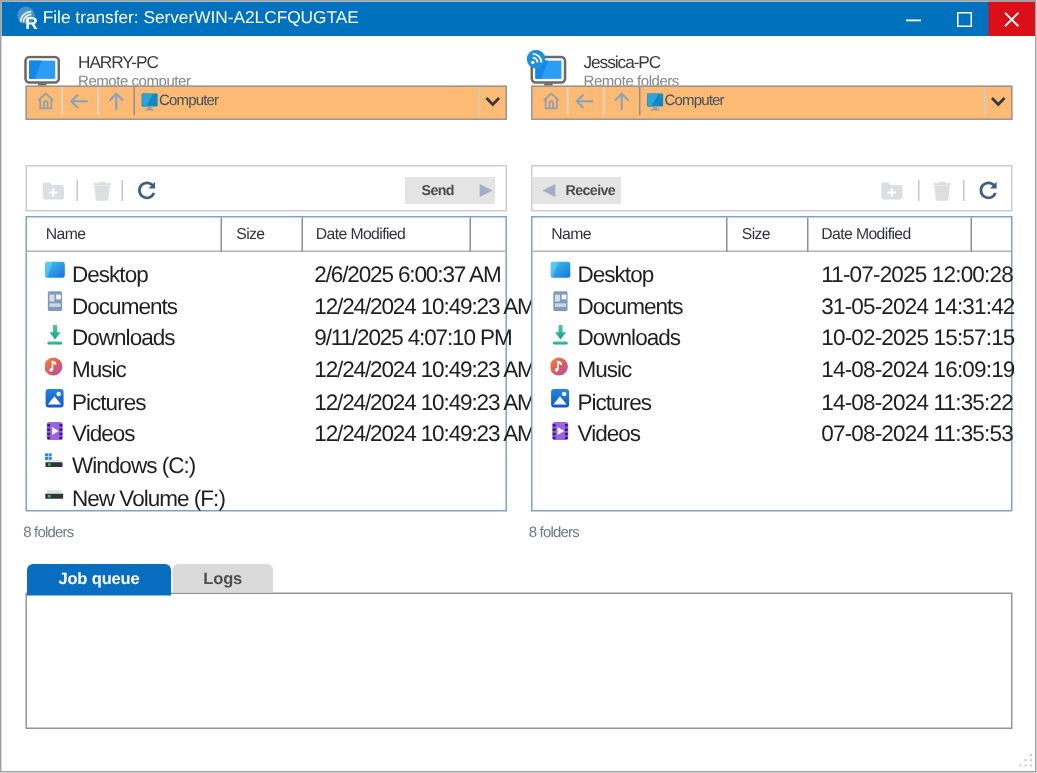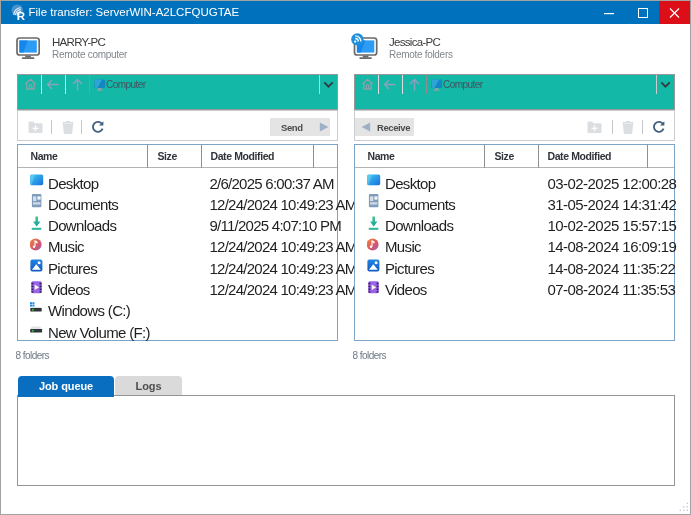--- a/index.html
+++ b/index.html
@@ -3,27 +3,27 @@
 *{margin:0;padding:0;box-sizing:border-box}
 html,body{width:691px;height:515px}
 body{font-family:"Liberation Sans",sans-serif;position:relative;background:#fff;overflow:hidden;border:1px solid #a2a2a2}
 .abs{position:absolute}
 .titlebar{position:absolute;left:0;top:0;width:689px;height:23px;background:#0071bc}
 .title-txt{position:absolute;left:27.5px;top:5px;color:#fff;font-size:11.5px;font-weight:normal;letter-spacing:0}
 .winbtn{position:absolute;top:0;height:23px;width:32px}
 .closebtn{position:absolute;top:0;right:0;width:31px;height:23px;background:#dc0f18}
 .hdr-name{font-size:11.5px;font-weight:normal;color:#3a3a3a;letter-spacing:-0.7px}
 .hdr-sub{font-size:10px;color:#82878d;letter-spacing:-0.3px}
-.navbar{position:absolute;top:73px;width:321px;height:36px;border:1px solid #979797;background:#14b8a6}
+.navbar{position:absolute;top:56px;width:321px;height:23px;border:1px solid #979797;background:#fdba74}
 .navcell{position:absolute;top:0;width:24px;height:19px;border-right:1px solid #dcdcdc}
 .toolbar{position:absolute;top:109px;width:321px;height:31px;border:1px solid #c9cdd2;background:#fff}
 .tsep{position:absolute;top:9px;width:1px;height:14px;background:#c6c6c6}
 .sendbtn{position:absolute;top:7px;height:18px;background:#e4e4e4;font-size:9.5px;font-weight:bold;color:#4b4b4b;letter-spacing:-0.4px}
 .flist{position:absolute;top:143px;width:321px;height:197px;border:1px solid #7da3c6;background:#fff}
-.fhead{position:absolute;left:0;top:0;right:0;height:23px;border-bottom:1px solid #b3b3b3;font-size:10.5px;font-weight:700;color:#30343a;letter-spacing:-0.4px}
+.fhead{position:absolute;left:0;top:0;right:0;height:23px;border-bottom:1px solid #b3b3b3;font-size:10.5px;font-weight:400;color:#30343a;letter-spacing:-0.4px}
 .hsep{position:absolute;top:0;width:1px;height:23px;background:#8f8f8f}
 .frow{position:absolute;left:0;right:1px;height:21.3px;font-size:15px;color:#1f1f1f;letter-spacing:-0.65px}
 .ficon{position:absolute;left:11.5px;top:2px;width:16px;height:16px}
 .fname{position:absolute;left:30px;top:5.5px;white-space:nowrap}
 .fdate{position:absolute;top:5.5px;white-space:nowrap;letter-spacing:-0.75px}
 .folders{position:absolute;top:349px;font-size:10px;color:#6e7a86;letter-spacing:-0.55px}
 .tab{position:absolute;top:375px;z-index:2;height:19px;border-radius:4px 4px 0 0;font-size:11px;font-weight:bold;display:flex;align-items:center;justify-content:center;letter-spacing:-0.1px}
 .jobbox{position:absolute;left:16px;top:394px;width:658px;height:91px;border:1px solid #949494;background:#fff}
 svg{display:block}
 </style></head>
@@ -327,21 +327,21 @@
             <linearGradient id="gd" x1="0" y1="0" x2="1" y2="1">
               <stop offset="0" stop-color="#43c9ef"></stop>
               <stop offset="1" stop-color="#1670dd"></stop>
             </linearGradient>
           </defs>
           <rect x="0" y="3.5" width="13.2" height="10.7" rx="1.6" fill="url(#gd)"></rect>
           <path d="M1.6 3.5 h3.4 l-3.6 10.7 h-0.2 a1.5 1.5 0 0 1-1.2-1.3 v-7.8 a1.6 1.6 0 0 1 1.6-1.6 z" fill="#7ddcf5" opacity="0.45"></path>
         </svg>
       </div>
       <div class="fname">Desktop</div>
-      <div class="fdate" style="left:192.5px;letter-spacing:-0.55px">03-02-2025 12:00:28</div>
+      <div class="fdate" style="left:192.5px;letter-spacing:-0.55px">11-07-2025 12:00:28</div>
     </div>
     <div class="frow" style="top:45.3px">
       <div class="ficon">
         <svg viewBox="0 0 16 16">
           <rect x="1.9" y="2.1" width="9.5" height="13.2" rx="1" fill="#7f9cbc"></rect>
           <rect x="7.4" y="4.4" width="3.2" height="3.2" fill="#f2f6fa"></rect>
           <rect x="3" y="4.4" width="3.3" height="4.6" fill="#d4dfe9"></rect>
           <rect x="3" y="10.2" width="7.4" height="2.4" fill="#ccd8e4"></rect>
         </svg>
       </div>

